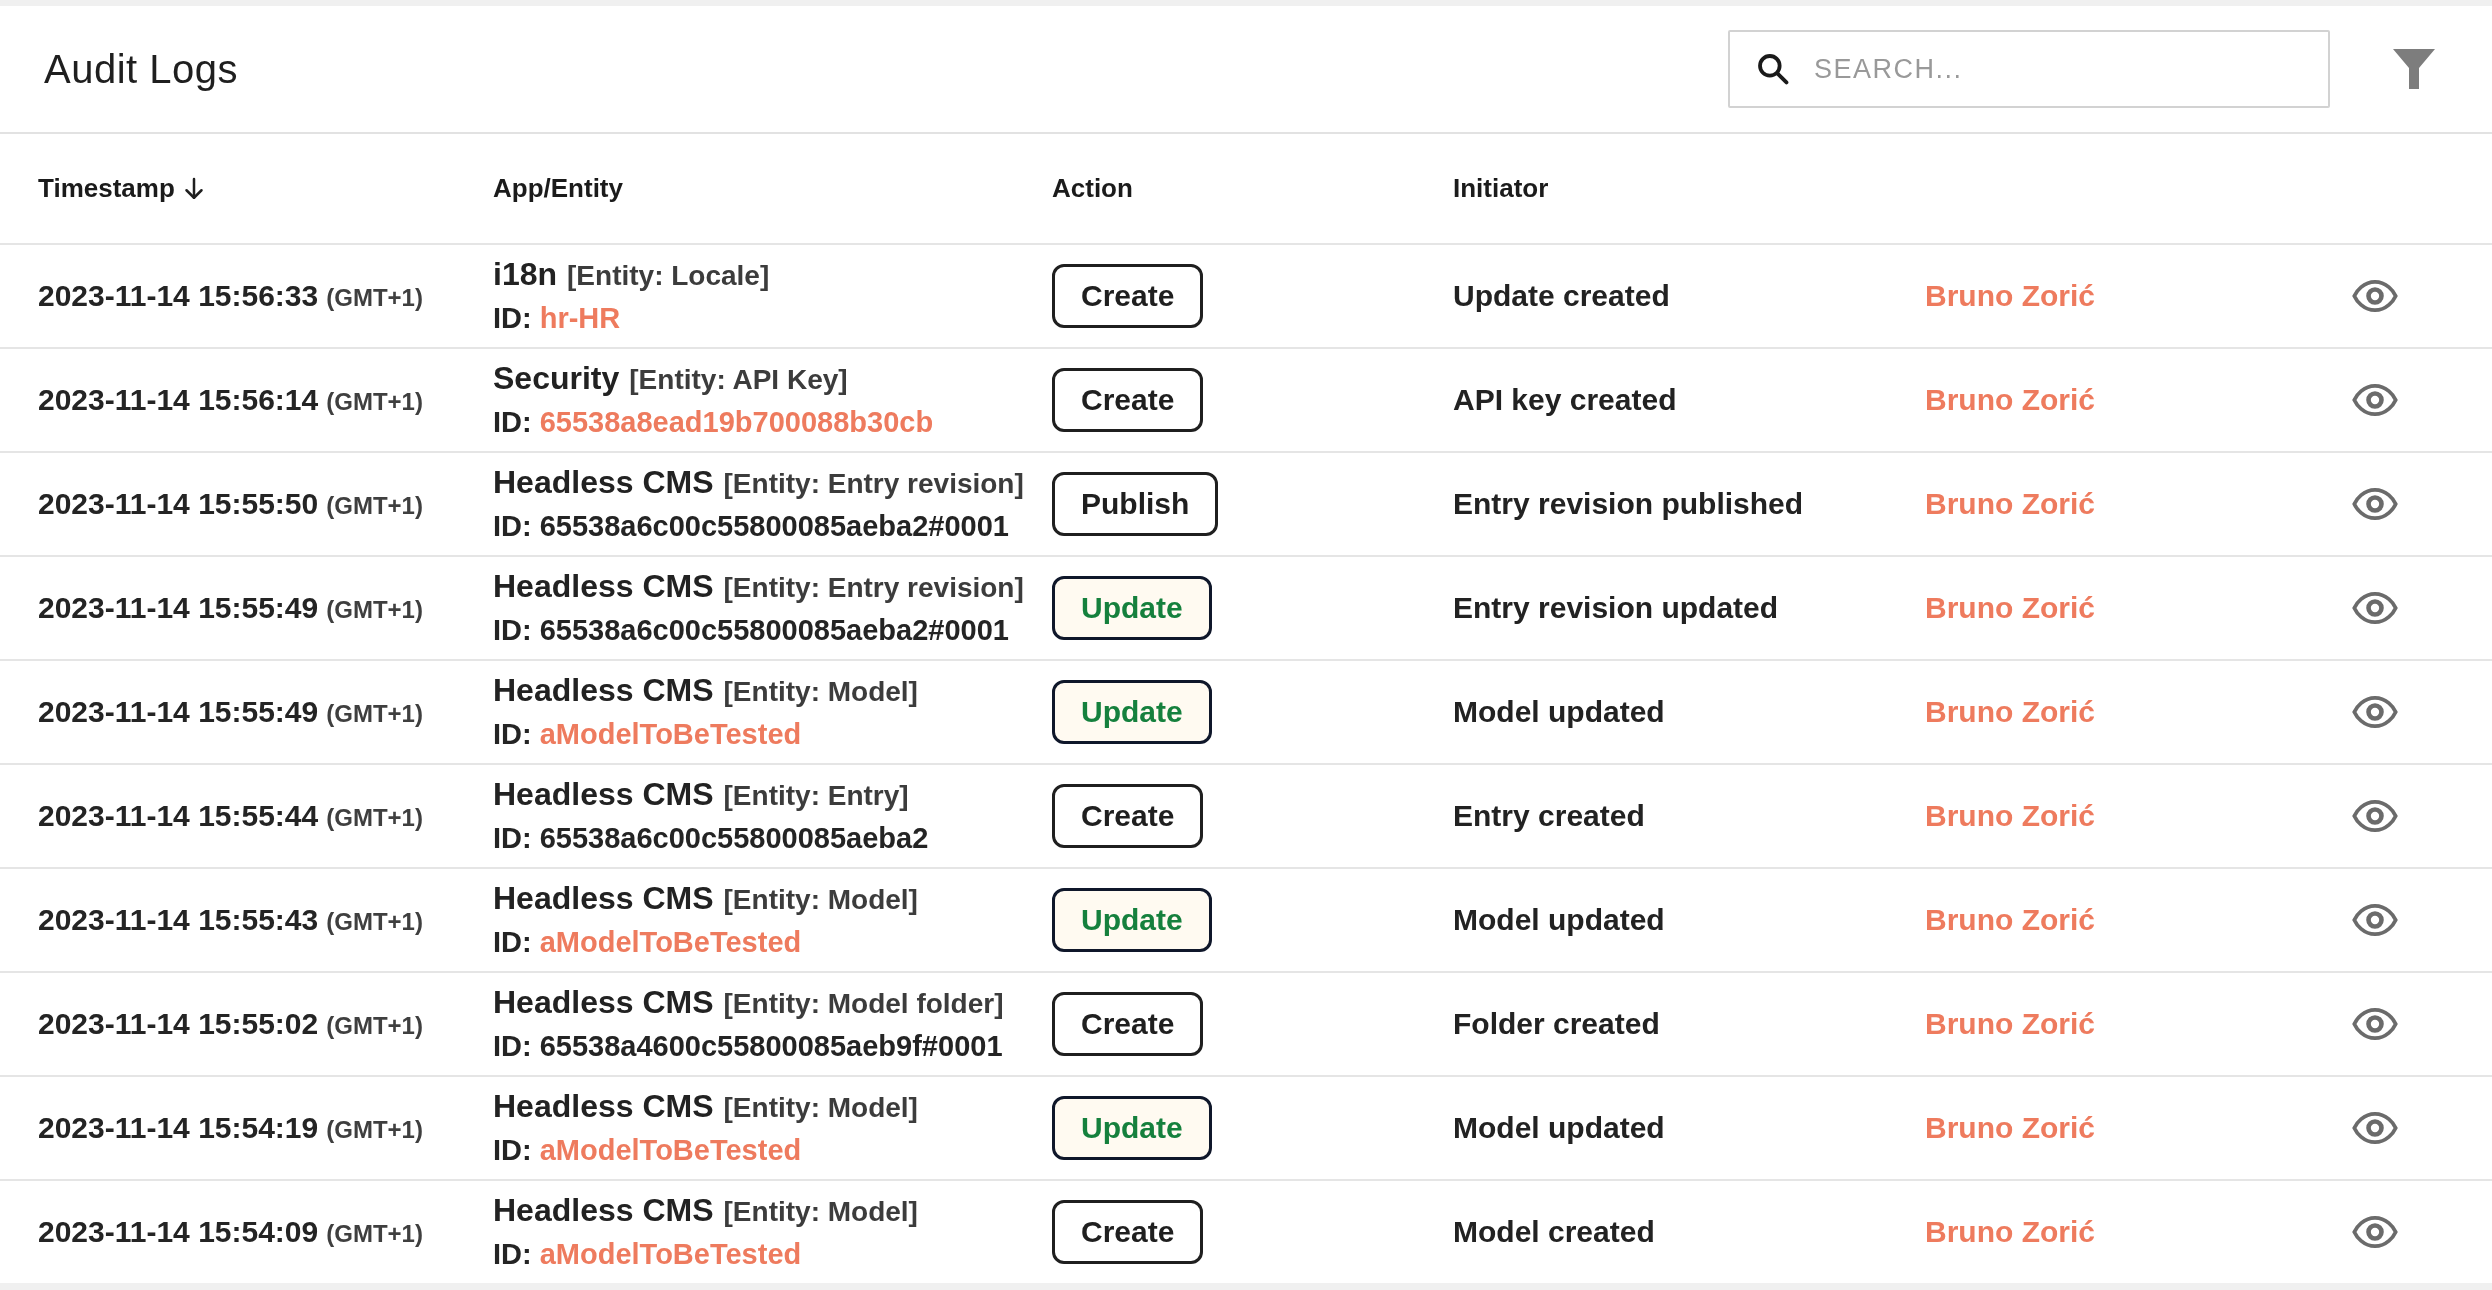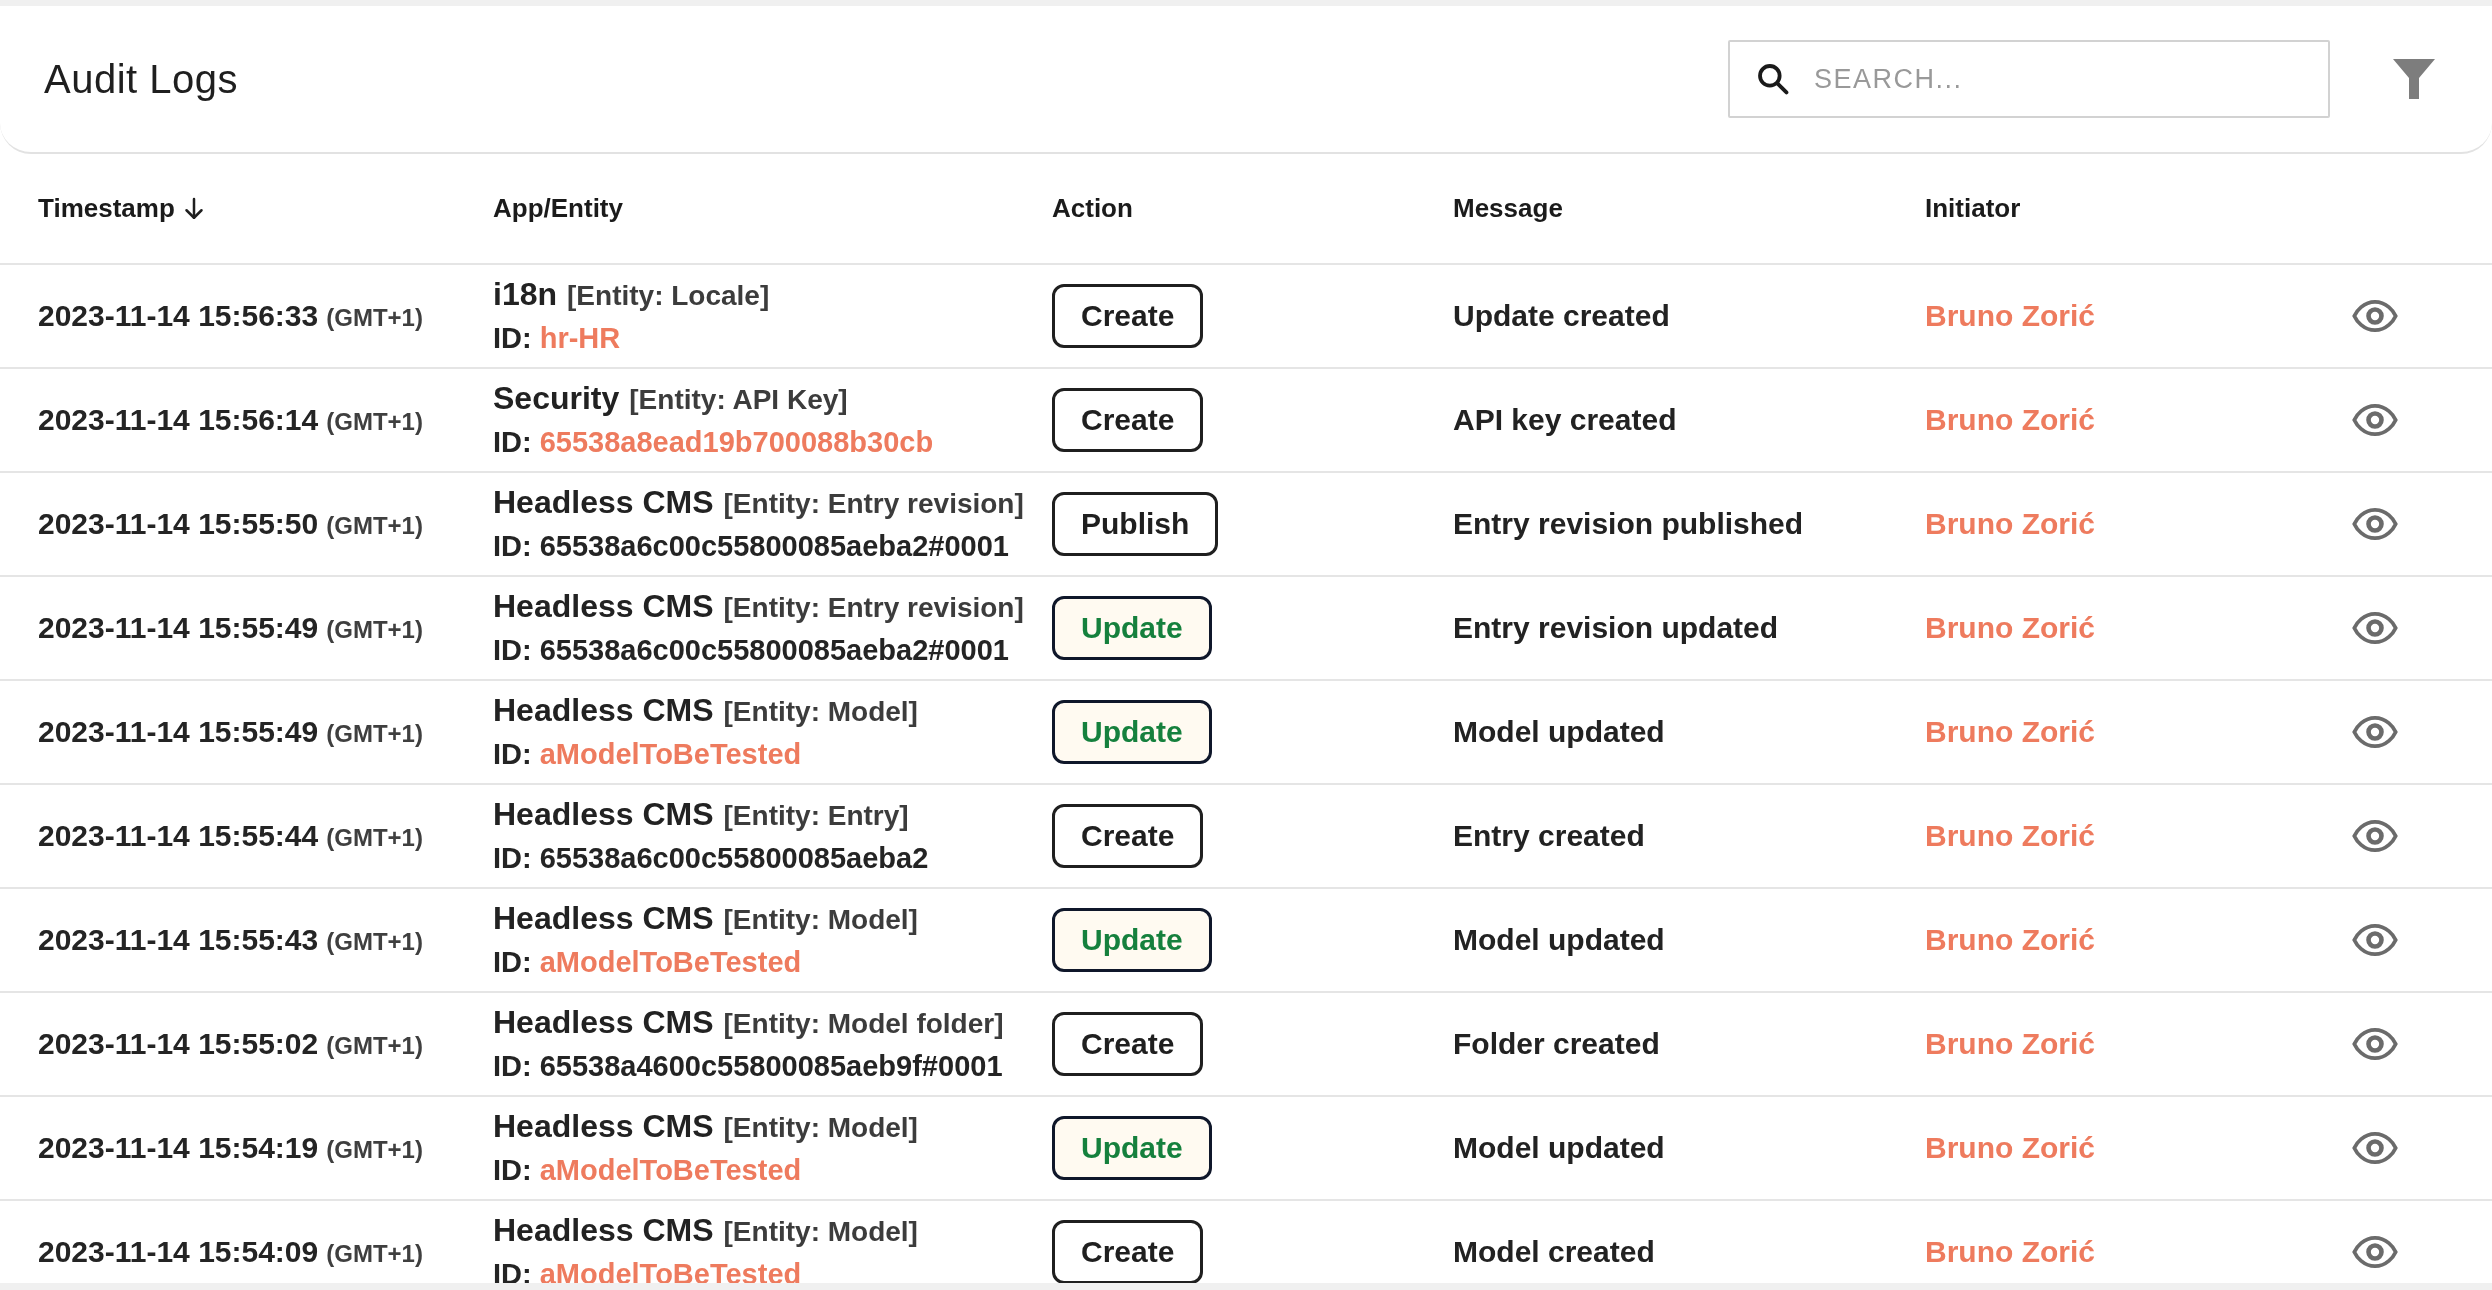--- a/index.html
+++ b/index.html
@@ -11,26 +11,25 @@
   }
   .card {
     position: absolute;
     top: 6px; left: 0;
     width: 2492px; height: 1277px;
     background: #ffffff;
     overflow: hidden;
   }
   
   .topbar {
-    height: 148px;
+    height: 128px;
     display: flex;
     align-items: center;
     padding: 0 52px 0 44px;
     border-bottom: 2px solid #e2e2e2;
-    border-radius: 31px;
   }
   .page-title {
     font-size: 40px;
     font-weight: 400;
     color: #1f1f1f;
     letter-spacing: 0.5px;
   }
   .topbar-spacer { flex: 1; }
   .search-box {
     width: 602px; height: 78px;
@@ -150,23 +149,20 @@
         <polyline points="6,13 12,19 18,13"></polyline>
       </svg>
     </div>
     <div class="th">
       <span>App/Entity</span>
     </div>
     <div class="th">
       <span>Action</span>
     </div>
     <div class="th">
-      <span>Message</span>
-    </div>
-    <div class="th">
       <span>Initiator</span>
     </div>
     <div class="th"></div>
   </div>
 
   <div id="table-body">
   <div class="grid row">
     <div class="cell-timestamp">
       <span>2023-11-14 15:56:33</span><span class="tz">(GMT+1)</span>
     </div>

